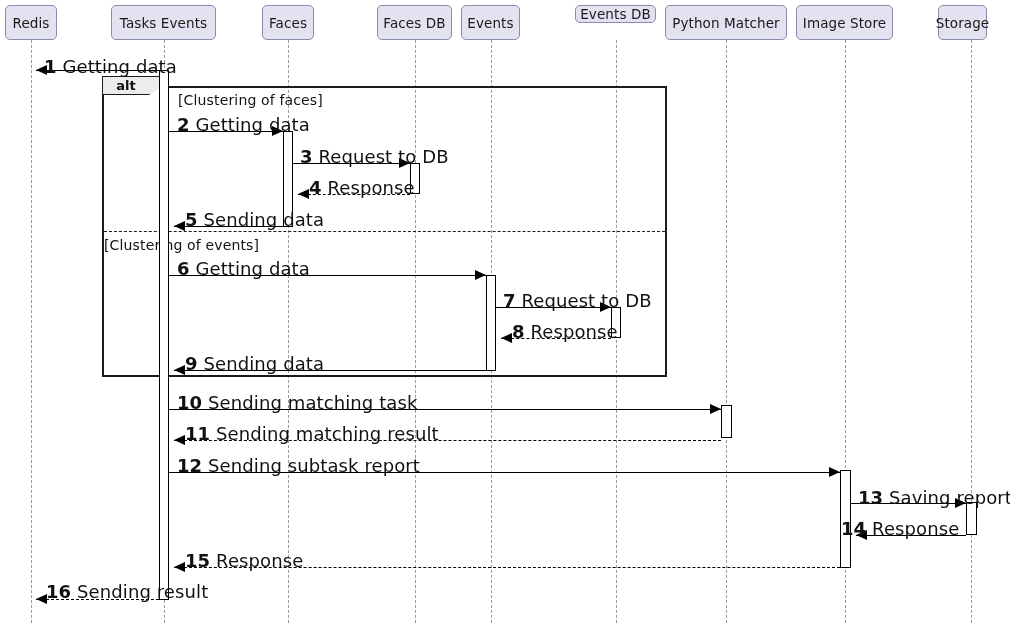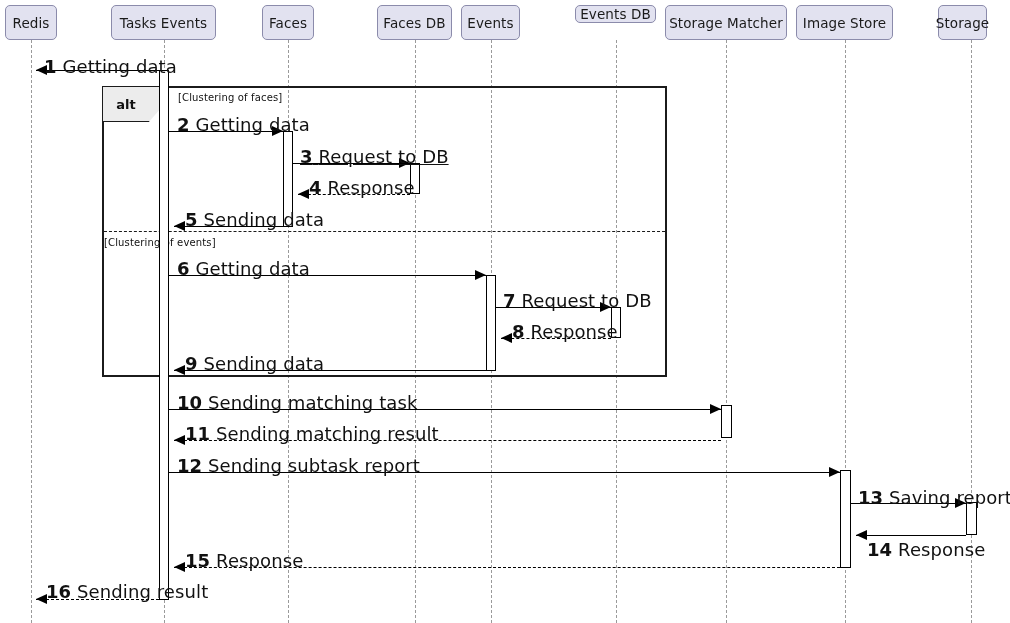--- a/index.html
+++ b/index.html
@@ -67,21 +67,21 @@
     
     clip-path: polygon(0 0, 100% 0, 100% 58%, 78% 100%, 0 100%);
   }
   .fragment-divider {
     position: absolute;
     height: 0;
     border-top: 1px dashed #1b1b1b;
   }
   .guard {
     position: absolute;
-    font-size: 10px;
+    font-size: 14px;
     color: #111;
     white-space: nowrap;
     letter-spacing: 0.15px;
   }
   
   .msg-line {
     position: absolute;
     height: 0;
   }
   .msg-line.solid { border-top: 1.4px solid #000; }
@@ -122,21 +122,21 @@
       <div class="lifeline" style="left: 288px; top: 40px; height: 583px;"></div>
       <div class="lifeline" style="left: 415px; top: 40px; height: 583px;"></div>
       <div class="lifeline" style="left: 491px; top: 40px; height: 583px;"></div>
       <div class="lifeline" style="left: 616px; top: 40px; height: 583px;"></div>
       <div class="lifeline" style="left: 726px; top: 40px; height: 583px;"></div>
       <div class="lifeline" style="left: 845px; top: 40px; height: 583px;"></div>
       <div class="lifeline" style="left: 971px; top: 40px; height: 583px;"></div>
     </div>
   <div id="layer-fragment">
       <div class="fragment" style="left: 102px; top: 86px; width: 565px; height: 291px;"></div>
-      <div class="fragment-tag" style="left: 102px; top: 86px; width: 60px; height: 36px;">alt</div>
+      <div class="fragment-tag" style="left: 102px; top: 76px; width: 60px; height: 19px;">alt</div>
       <div class="guard" style="left: 178px; top: 92px;">[Clustering of faces]</div>
       <div class="fragment-divider" style="left: 104px; top: 231px; width: 561px;"></div>
       <div class="guard" style="left: 104px; top: 237px;">[Clustering of events]</div>
     </div>
   <div id="layer-activations">
       <div class="activation" style="left: 159px; top: 70px; width: 10px; height: 530px;"></div>
       <div class="activation" style="left: 283px; top: 131px; width: 10px; height: 96px;"></div>
       <div class="activation" style="left: 410px; top: 163px; width: 10px; height: 31px;"></div>
       <div class="activation" style="left: 486px; top: 275px; width: 10px; height: 96px;"></div>
       <div class="activation" style="left: 611px; top: 307px; width: 10px; height: 31px;"></div>
@@ -146,21 +146,21 @@
     </div>
   <div id="layer-messages">
       <div class="msg-line solid" style="left: 36px; top: 70px; width: 123px;"></div>
       <div class="arrowhead left" style="top: 65px; left: 36px;"></div>
       <div class="msg-label" style="left: 44px; top: 56px;"><span class="msg-num">1</span> <span class="msg-text">Getting data</span></div>
       <div class="msg-line solid" style="left: 169px; top: 131px; width: 114px;"></div>
       <div class="arrowhead right" style="top: 126px; left: 272px;"></div>
       <div class="msg-label" style="left: 177px; top: 114px;"><span class="msg-num">2</span> <span class="msg-text">Getting data</span></div>
       <div class="msg-line solid" style="left: 293px; top: 163px; width: 117px;"></div>
       <div class="arrowhead right" style="top: 158px; left: 399px;"></div>
-      <div class="msg-label" style="left: 300px; top: 146px; text-decoration: underline;"><span class="msg-num">3</span> <span class="msg-text">Request to DB</span></div>
+      <div class="msg-label" style="left: 300px; top: 146px;"><span class="msg-num">3</span> <span class="msg-text">Request to DB</span></div>
       <div class="msg-line dashed" style="left: 298px; top: 194px; width: 112px;"></div>
       <div class="arrowhead left" style="top: 189px; left: 298px;"></div>
       <div class="msg-label" style="left: 309px; top: 177px;"><span class="msg-num">4</span> <span class="msg-text">Response</span></div>
       <div class="msg-line solid" style="left: 174px; top: 226px; width: 109px;"></div>
       <div class="arrowhead left" style="top: 221px; left: 174px;"></div>
       <div class="msg-label" style="left: 185px; top: 209px;"><span class="msg-num">5</span> <span class="msg-text">Sending data</span></div>
       <div class="msg-line solid" style="left: 169px; top: 275px; width: 317px;"></div>
       <div class="arrowhead right" style="top: 270px; left: 475px;"></div>
       <div class="msg-label" style="left: 177px; top: 258px;"><span class="msg-num">6</span> <span class="msg-text">Getting data</span></div>
       <div class="msg-line solid" style="left: 496px; top: 307px; width: 115px;"></div>
@@ -179,21 +179,21 @@
       <div class="arrowhead left" style="top: 435px; left: 174px;"></div>
       <div class="msg-label" style="left: 185px; top: 423px;"><span class="msg-num">11</span> <span class="msg-text">Sending matching result</span></div>
       <div class="msg-line solid" style="left: 169px; top: 472px; width: 671px;"></div>
       <div class="arrowhead right" style="top: 467px; left: 829px;"></div>
       <div class="msg-label" style="left: 177px; top: 455px;"><span class="msg-num">12</span> <span class="msg-text">Sending subtask report</span></div>
       <div class="msg-line solid" style="left: 851px; top: 503px; width: 115px;"></div>
       <div class="arrowhead right" style="top: 498px; left: 955px;"></div>
       <div class="msg-label" style="left: 858px; top: 487px;"><span class="msg-num">13</span> <span class="msg-text">Saving report</span></div>
       <div class="msg-line solid" style="left: 856px; top: 535px; width: 110px;"></div>
       <div class="arrowhead left" style="top: 530px; left: 856px;"></div>
-      <div class="msg-label" style="left: 867px; top: 518px; margin-top: 21px;"><span class="msg-num">14</span> <span class="msg-text">Response</span></div>
+      <div class="msg-label" style="left: 841px; top: 518px;"><span class="msg-num">14</span> <span class="msg-text">Response</span></div>
       <div class="msg-line dashed" style="left: 174px; top: 567px; width: 666px;"></div>
       <div class="arrowhead left" style="top: 562px; left: 174px;"></div>
       <div class="msg-label" style="left: 185px; top: 550px;"><span class="msg-num">15</span> <span class="msg-text">Response</span></div>
       <div class="msg-line dashed" style="left: 36px; top: 599px; width: 123px;"></div>
       <div class="arrowhead left" style="top: 594px; left: 36px;"></div>
       <div class="msg-label" style="left: 46px; top: 581px;"><span class="msg-num">16</span> <span class="msg-text">Sending result</span></div>
     </div>
   <div id="layer-participants">
       <div class="participant" style="left: 5px; top: 5px; width: 52px; height: 35px;">
         <span>Redis</span>
@@ -207,21 +207,21 @@
       <div class="participant" style="left: 377px; top: 5px; width: 75px; height: 35px;">
         <span>Faces DB</span>
       </div>
       <div class="participant" style="left: 461px; top: 5px; width: 59px; height: 35px;">
         <span>Events</span>
       </div>
       <div class="participant" style="left: 575px; top: 5px; width: 81px; height: 18px;">
         <span>Events DB</span>
       </div>
       <div class="participant" style="left: 665px; top: 5px; width: 122px; height: 35px;">
-        <span>Storage Matcher</span>
+        <span>Python Matcher</span>
       </div>
       <div class="participant" style="left: 796px; top: 5px; width: 97px; height: 35px;">
         <span>Image Store</span>
       </div>
       <div class="participant" style="left: 938px; top: 5px; width: 49px; height: 35px;">
         <span>Storage</span>
       </div>
     </div>
 </div>
 

